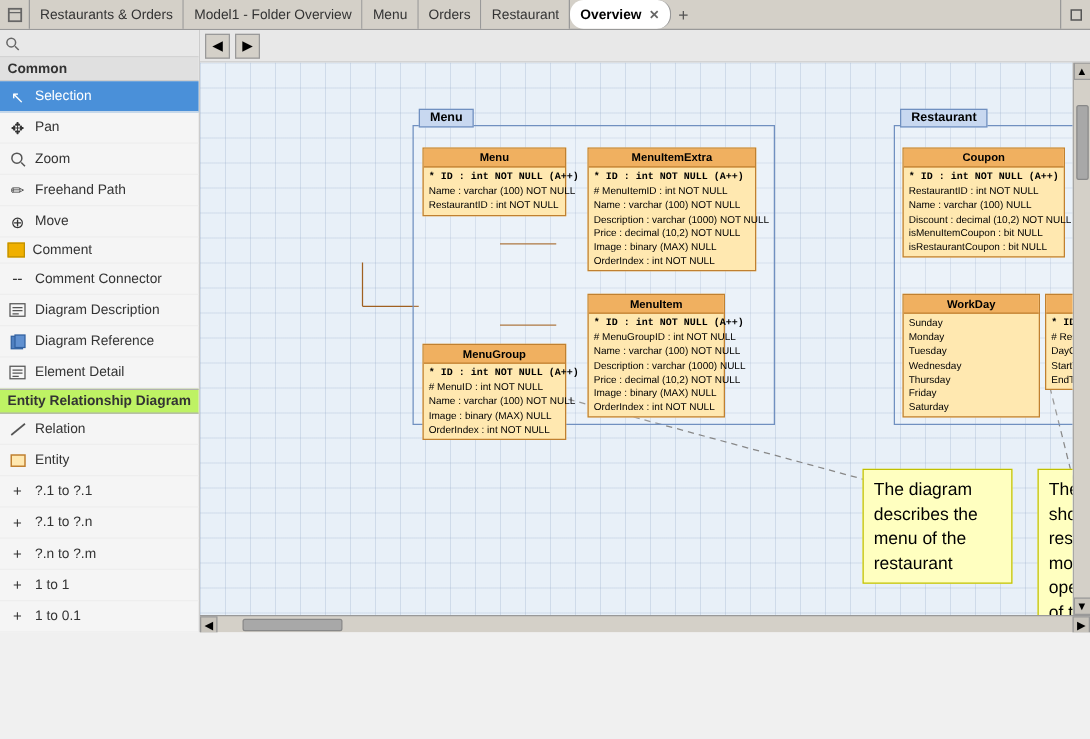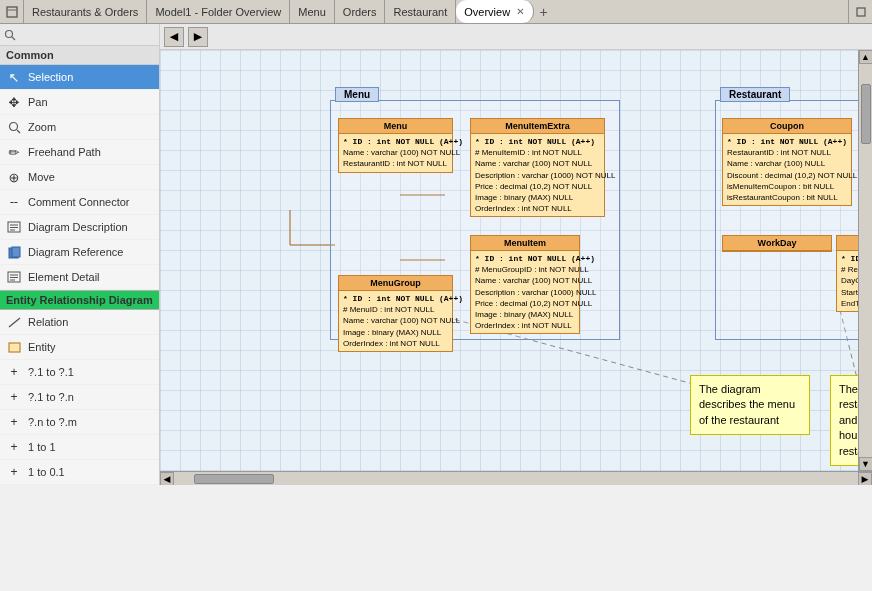--- a/index.html
+++ b/index.html
@@ -25,21 +25,21 @@
       display: flex; align-items: center; padding: 0 8px;
       border-right: 1px solid #999;
       background: #d4d0c8;
       cursor: pointer;
       font-size: 11px;
       white-space: nowrap;
       color: #333;
     }
     .tab.active {
       background: #fff;
-      font-weight: normal;
+      font-weight: bold;
       color: #000;
       border-radius: 11px;
     }
     .tab .tab-close {
       margin-left: 6px;
       font-size: 10px;
       color: #666;
       cursor: pointer;
     }
     .tab-add {
@@ -105,21 +105,21 @@
     .sidebar-item.active .item-icon { color: #fff; }
 
     .item-icon {
       width: 16px;
       height: 16px;
       display: flex; align-items: center; justify-content: center;
       font-size: 13px;
       flex-shrink: 0;
     }
     .section-divider {
-      background: #22c55e;
+      background: #bef264;
       border-top: 1px solid #b0b0b0;
       border-bottom: 1px solid #b0b0b0;
       padding: 3px 6px;
       font-size: 11px;
       font-weight: bold;
       color: #333;
     }
 
     
     .canvas-toolbar {
@@ -228,21 +228,21 @@
     }
     .uml-box-attr { white-space: nowrap; font-size: 8px; }
     .uml-box-attr.pk { font-weight: bold; font-family: Liberation Mono, monospace; }
 
     
     .comment-box {
       position: absolute;
       background: #ffffc0;
       border: 1px solid #c0c000;
       padding: 6px 8px;
-      font-size: 11px;
+      font-size: 14px;
       line-height: 1.4;
       max-width: 120px;
     }
 
     
     .canvas-svg {
       position: absolute;
       top: 0; left: 0;
       width: 100%; height: 100%;
       pointer-events: none;
@@ -318,20 +318,24 @@
         </span>
         <span>Zoom</span>
       </div>
       <div class="sidebar-item">
         <span class="item-icon">✏</span>
         <span>Freehand Path</span>
       </div>
       <div class="sidebar-item">
         <span class="item-icon">⊕</span>
         <span>Move</span>
+      </div>
+      <div class="sidebar-item">
+        <span class="item-icon" style="background:#f0b000;width:14px;height:12px;border:1px solid #c09000;display:inline-block;"></span>
+        <span>Comment</span>
       </div>
       <div class="sidebar-item">
         <span class="item-icon">╌</span>
         <span>Comment Connector</span>
       </div>
       <div class="sidebar-item">
         <span class="item-icon">
           <svg width="14" height="12" viewBox="0 0 14 12">
               <rect x="1" y="1" width="12" height="10" fill="none" stroke="#555" stroke-width="1"></rect>
               <line x1="3" y1="4" x2="11" y2="4" stroke="#555" stroke-width="1"></line>
@@ -496,20 +500,29 @@
               <div class="uml-box-attr">RestaurantID : int NOT NULL</div>
               <div class="uml-box-attr">Name : varchar (100) NULL</div>
               <div class="uml-box-attr">Discount : decimal (10,2) NOT NULL</div>
               <div class="uml-box-attr">isMenuItemCoupon : bit NULL</div>
               <div class="uml-box-attr">isRestaurantCoupon : bit NULL</div>
             </div>
           </div>
 
           <div class="uml-box" style="left:562px; top:185px; width:100px;">
             <div class="uml-box-title">WorkDay</div>
+            <div class="uml-box-attrs">
+              <div class="uml-box-attr">Sunday</div>
+              <div class="uml-box-attr">Monday</div>
+              <div class="uml-box-attr">Tuesday</div>
+              <div class="uml-box-attr">Wednesday</div>
+              <div class="uml-box-attr">Thursday</div>
+              <div class="uml-box-attr">Friday</div>
+              <div class="uml-box-attr">Saturday</div>
+            </div>
           </div>
 
           <div class="uml-box" style="left:676px; top:185px; width:160px;">
             <div class="uml-box-title">OpeningHours</div>
             <div class="uml-box-attrs">
               <div class="uml-box-attr pk">* ID : int NOT NULL (A++)</div>
               <div class="uml-box-attr"># RestaurantID : int NOT NULL</div>
               <div class="uml-box-attr">DayOfWeek : int NOT NULL</div>
               <div class="uml-box-attr">StartTime : time NOT NULL</div>
               <div class="uml-box-attr">EndTime : time NOT NULL = 18</div>

